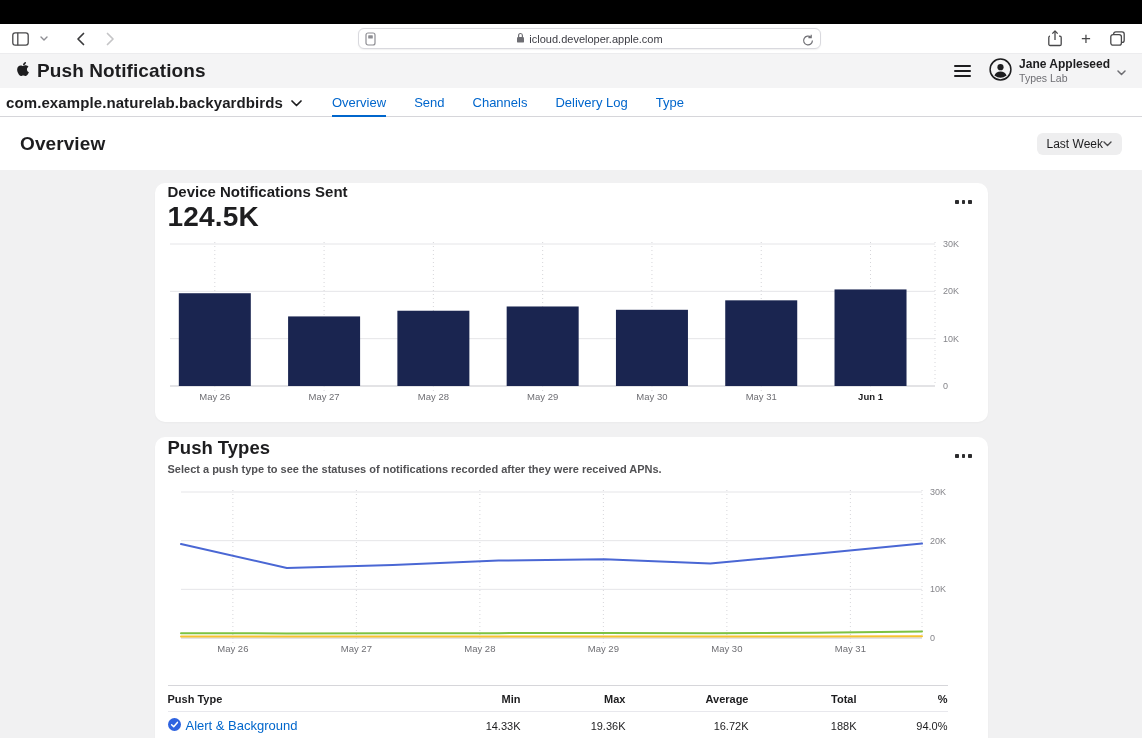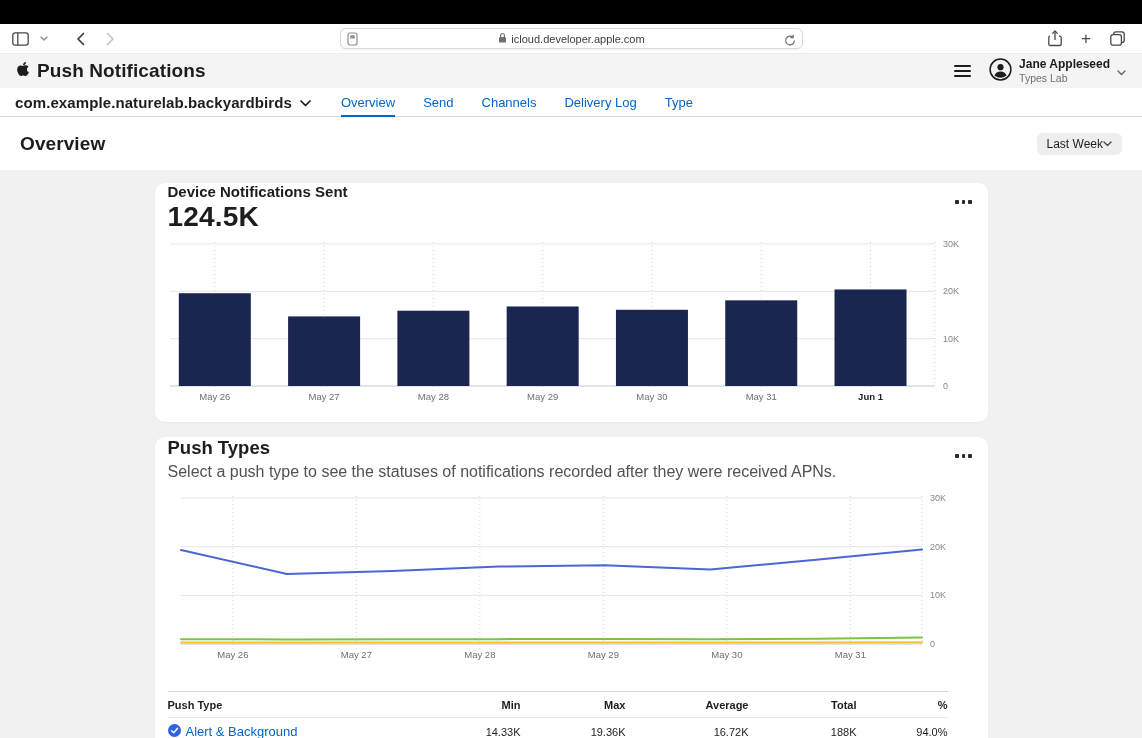--- a/index.html
+++ b/index.html
@@ -6,21 +6,21 @@
   html,body { width:1142px; height:738px; }
   body {
     font-family:"Liberation Sans","DejaVu Sans",sans-serif;
     background:#ffffff; color:#1d1d1f; position:relative; overflow:hidden;
     -webkit-font-smoothing:antialiased;
   }
   .menubar { position:absolute; top:0; left:0; width:1142px; height:24px; background:#000; }
 
   
   .toolbar { position:absolute; top:24px; left:0; width:1142px; height:30px; background:#fff;
-             display:flex; align-items:center; border-bottom:1px solid #ececee; }
+             display:flex; align-items:center; border-bottom:1px solid #ececee;gap:18px; }
   .tb-left { display:flex; align-items:center; gap:6px; padding-left:9px; width:340px; }
   .tb-btn { display:flex; align-items:center; justify-content:center; width:22px; height:22px; cursor:default; }
   .chev-tiny { margin-left:-4px; }
   .urlbar { width:463px; height:21px; background:#fff; border:1px solid #d9d9de; border-radius:6px;
             display:flex; align-items:center; position:relative; box-shadow:0 0.5px 1.5px rgba(0,0,0,0.06); }
   .urlbar .page-ic { position:absolute; left:6px; top:3px; }
   .url-center { flex:1; display:flex; align-items:center; justify-content:center; gap:4px; }
   .url-text { font-size:11px; color:#3c3c43; }
   .urlbar .reload-ic { position:absolute; right:6px; top:3.5px; }
   .tb-right { display:flex; align-items:center; gap:9px; margin-left:auto; padding-right:14px; }
@@ -34,21 +34,21 @@
   .header-right { margin-left:auto; display:flex; align-items:center; gap:16px; }
   .hamburger { display:flex; flex-direction:column; gap:3px; cursor:pointer; padding:2px; }
   .hamburger span { width:17px; height:2px; background:#1d1d1f; border-radius:1px; }
   .user-chip { display:flex; align-items:center; gap:7px; cursor:pointer; }
   .user-names { display:flex; flex-direction:column; line-height:1.15; }
   .user-name { font-size:12px; font-weight:600; color:#1d1d1f; }
   .user-org { font-size:10.5px; color:#6e6e73; }
 
   
   .navrow { position:absolute; top:88px; left:0; width:1142px; height:29px; background:#fff;
-            border-bottom:1px solid #d6d6da; display:flex; align-items:center; padding:0 15px; }
+            border-bottom:1px solid #d6d6da; display:flex; align-items:center; padding:0 6px; }
   .bundle { display:flex; align-items:center; gap:8px; cursor:pointer; }
   .bundle-id { font-size:15px; font-weight:700; letter-spacing:0.1px; }
   .tabs { display:flex; align-items:stretch; margin-left:16px; height:29px; }
   .tab { font-size:13px; color:#0066cc; padding:0 14px; display:flex; align-items:center;
          position:relative; cursor:pointer; }
   .tab.active::after { content:""; position:absolute; left:14px; right:14px; bottom:-1px; height:3px; background:#0066cc; }
 
   
   .titlerow { position:absolute; top:117px; left:0; width:1142px; height:53px; background:#fff;
               display:flex; align-items:center; padding:0 20px; }
@@ -61,21 +61,21 @@
   .content { position:absolute; top:170px; left:0; width:1142px; height:568px; background:#f1f1f2; overflow:hidden; }
   .card { width:833px; margin:0 auto; background:#fff; border-radius:10px; position:relative;
           box-shadow:0 1px 2px rgba(0,0,0,0.03); }
   .card-1 { margin-top:13px; height:239px; }
   .card-2 { margin-top:15px; height:320px; }
   .more-btn { position:absolute; top:14px; right:13px; display:flex; gap:3px; padding:3px; cursor:pointer; }
   .more-btn i { width:3.5px; height:3.5px; background:#2c2c2e; border-radius:0.8px; display:block; }
   .card-title-sm { font-size:15px; font-weight:600; margin:11px 0 0 13px; }
   .big-number { font-size:28px; font-weight:600; margin:1px 0 0 13px; letter-spacing:0.2px; }
   .card-title-lg { font-size:18.5px; font-weight:700; margin:9px 0 0 13px; }
-  .card-subtitle { font-size:16px; color:#515154; margin:4px 8px 0 13px; }
+  .card-subtitle { font-size:11px; color:#515154; margin:4px 8px 0 13px;font-weight:bold; }
   .chart-svg { display:block; margin:6px 13px 0 13px; }
   .chart-svg-line { display:block; margin:14px 13px 0 13px; }
 
   
   .pt-table { width:780px; margin:28px 14px 0 13px; border-collapse:collapse; table-layout:fixed; }
   .pt-table th { font-size:11px; font-weight:700; color:#1d1d1f; text-align:right; padding:7px 0 6px 0;
                  border-top:1px solid #d6d6da; }
   .pt-table th:first-child { text-align:left; }
   .pt-table td { font-size:11px; color:#1d1d1f; text-align:right; padding:6px 0 5px 0; border-top:1px solid #e8e8ed; }
   .pt-table td:first-child { text-align:left; }

